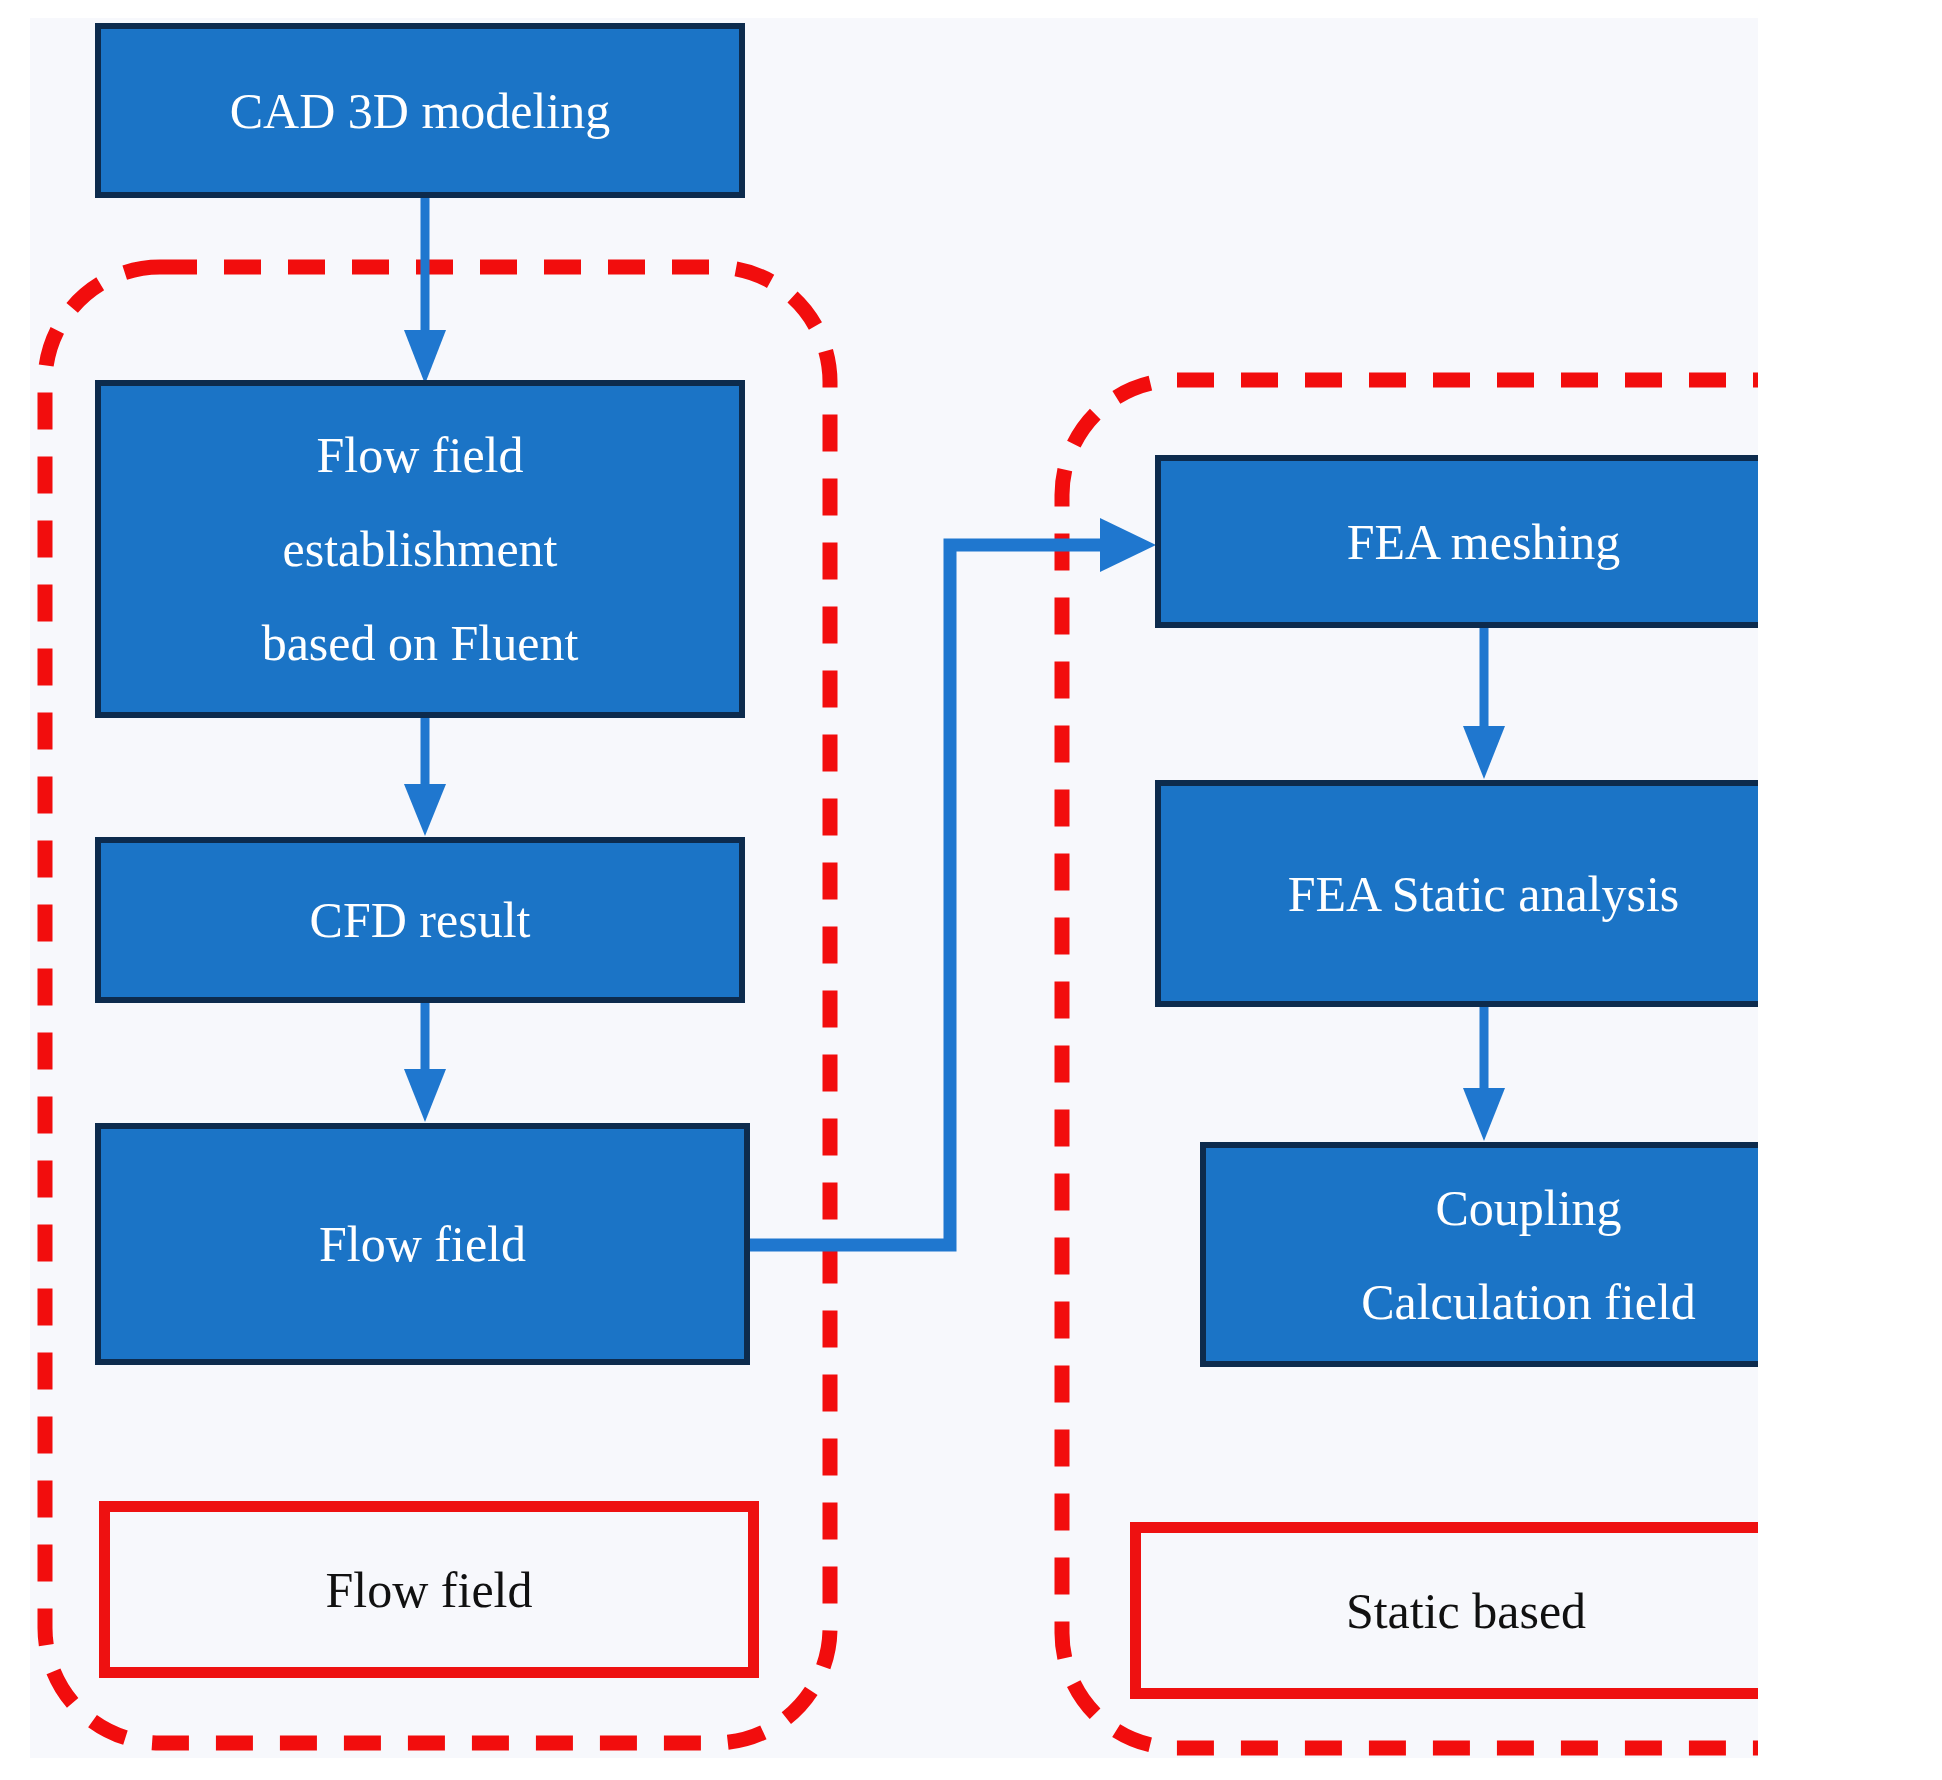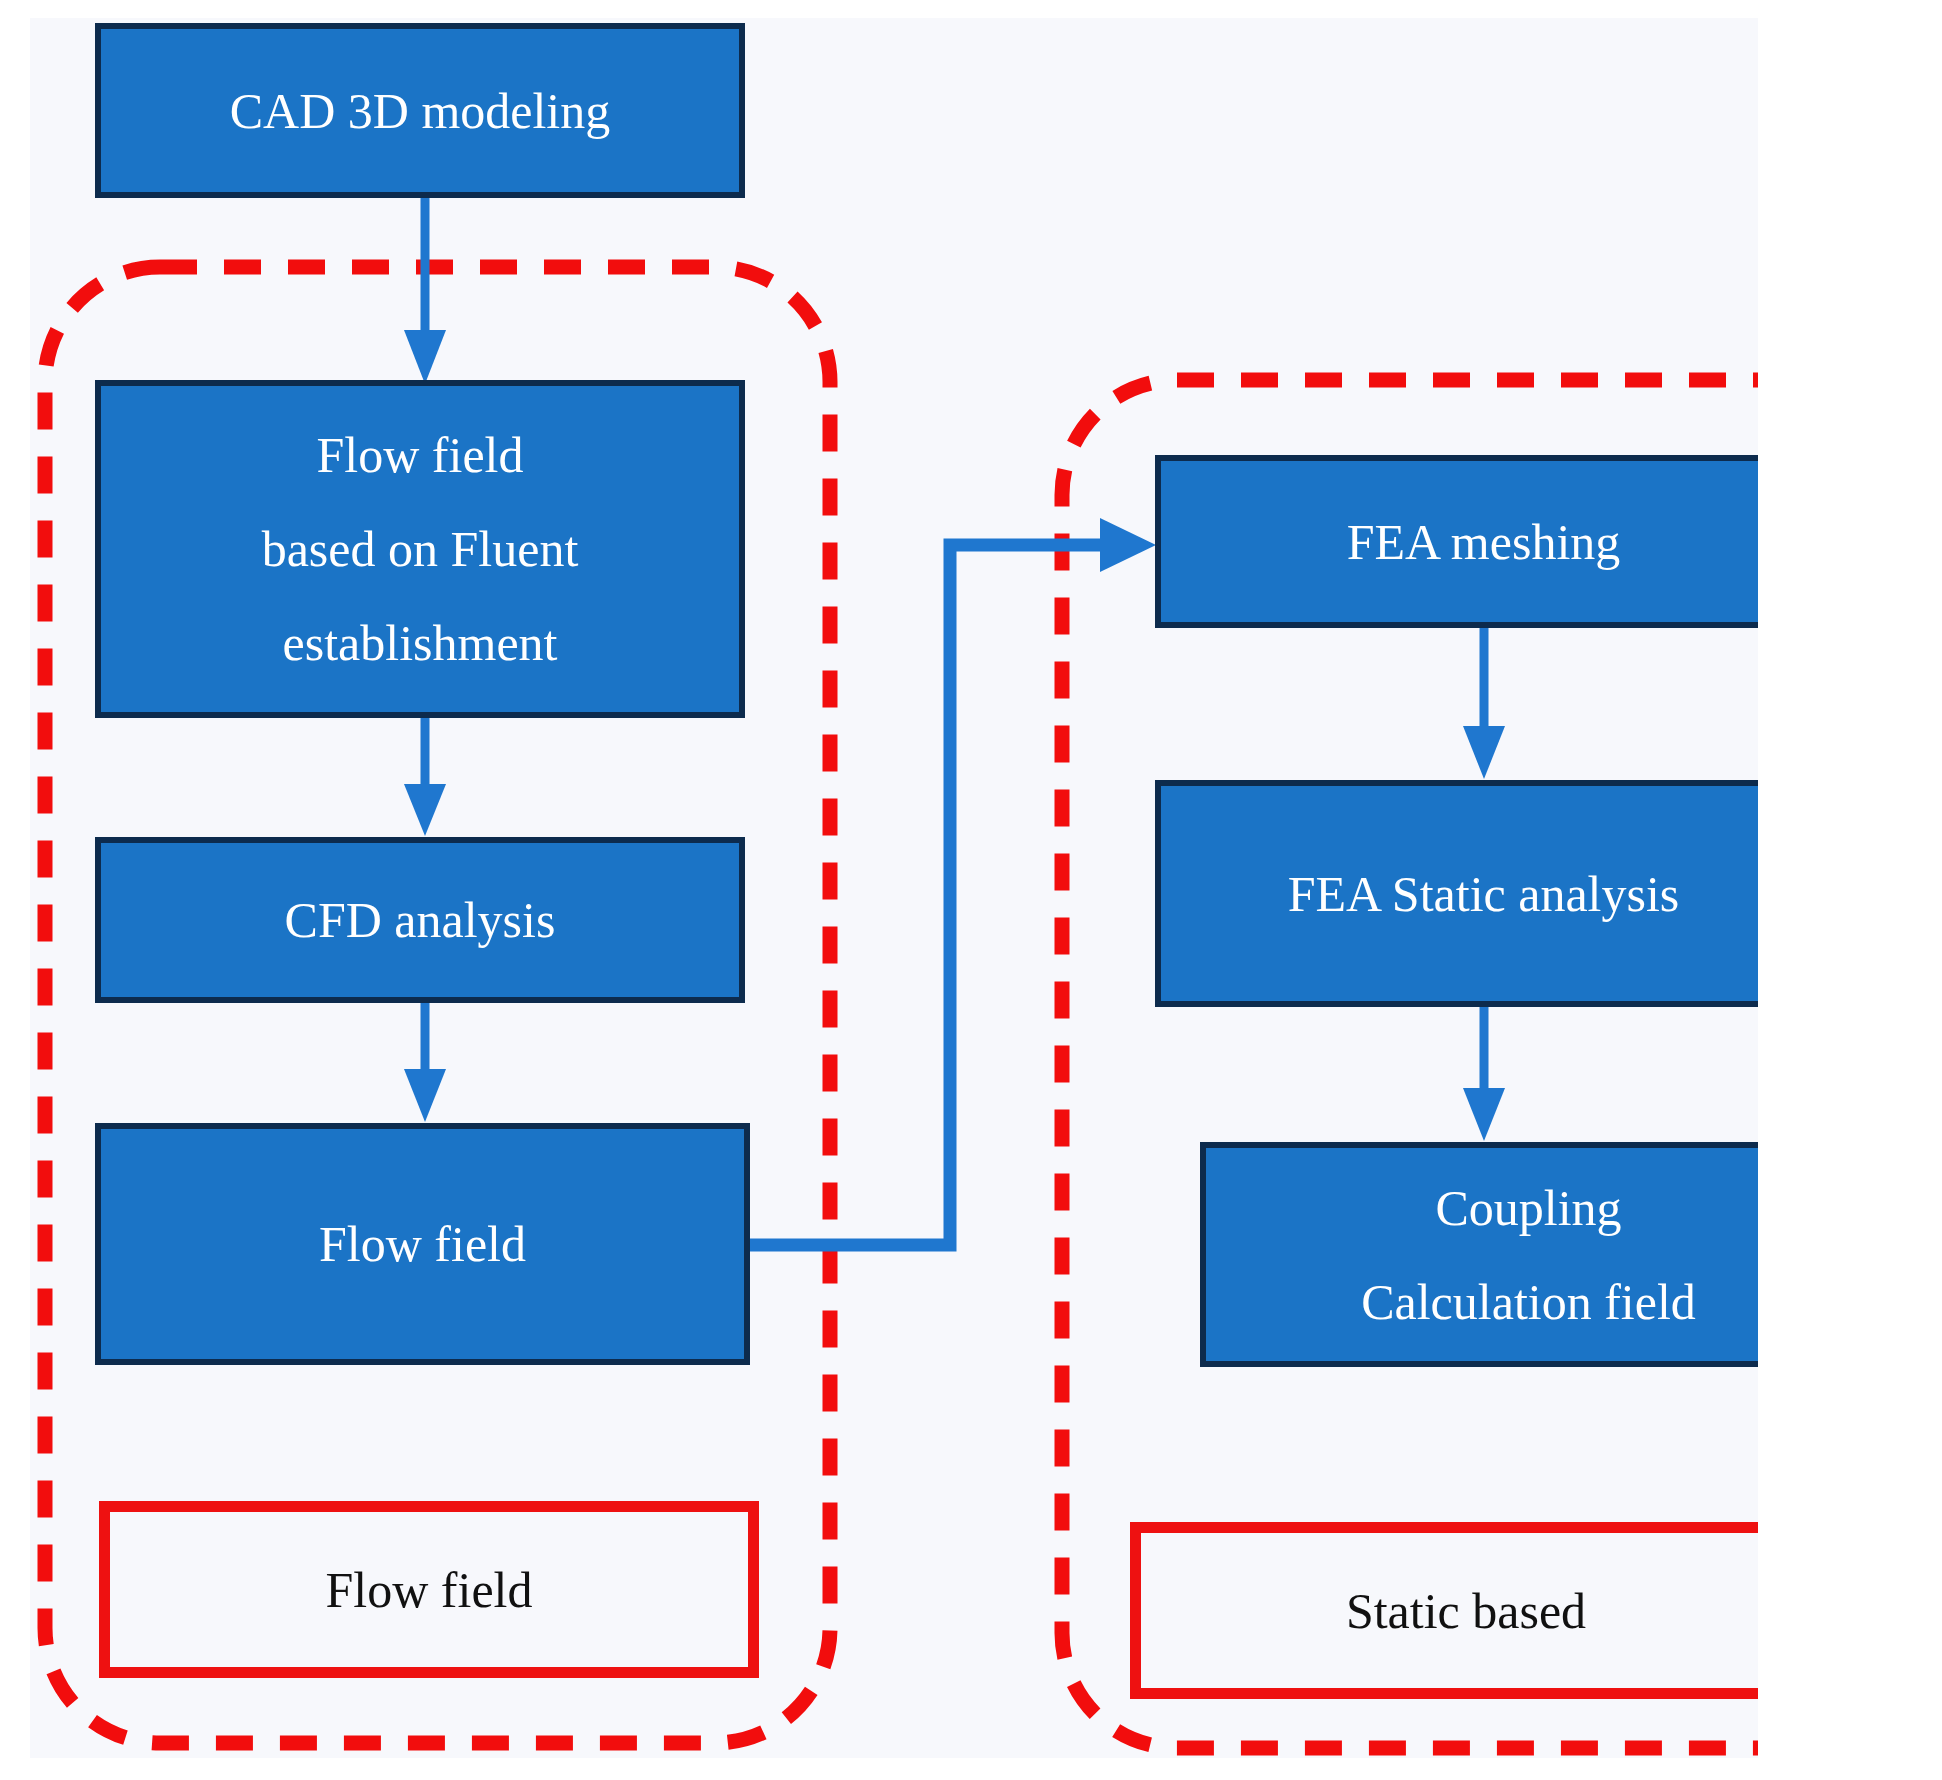--- a/index.html
+++ b/index.html
@@ -105,26 +105,26 @@
       <polygon class="flow-head" points="1463,1088 1505,1088 1484,1141"></polygon>
     </g>
   </svg>
 
   <div class="node process" style="left:95px;top:23px;width:650px;height:175px;">
     <div class="ln">CAD 3D modeling</div>
   </div>
 
   <div class="node process" style="left:95px;top:380px;width:650px;height:338px;">
     <div class="ln">Flow field</div>
+    <div class="ln">establishment</div>
     <div class="ln">based on Fluent</div>
-    <div class="ln">establishment</div>
   </div>
 
   <div class="node process" style="left:95px;top:837px;width:650px;height:166px;">
-    <div class="ln">CFD analysis</div>
+    <div class="ln">CFD result</div>
   </div>
 
   <div class="node process" style="left:95px;top:1123px;width:655px;height:242px;">
     <div class="ln">Flow field</div>
   </div>
 
   <div class="node result" style="left:99px;top:1501px;width:660px;height:177px;">
     <div class="ln">Flow field</div>
   </div>
 

